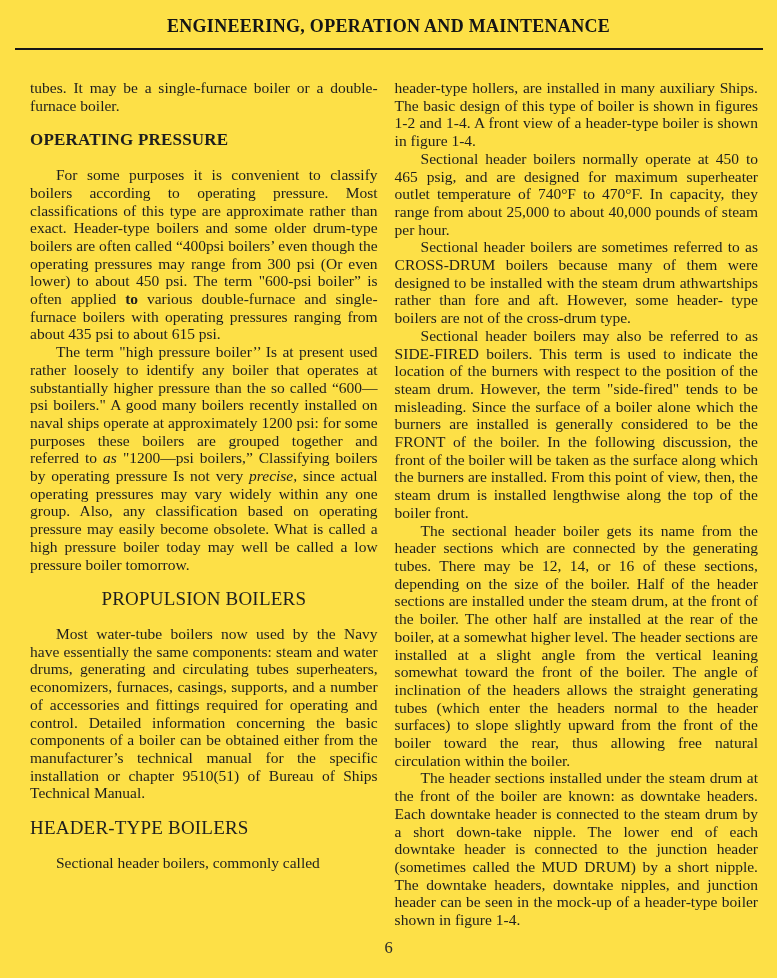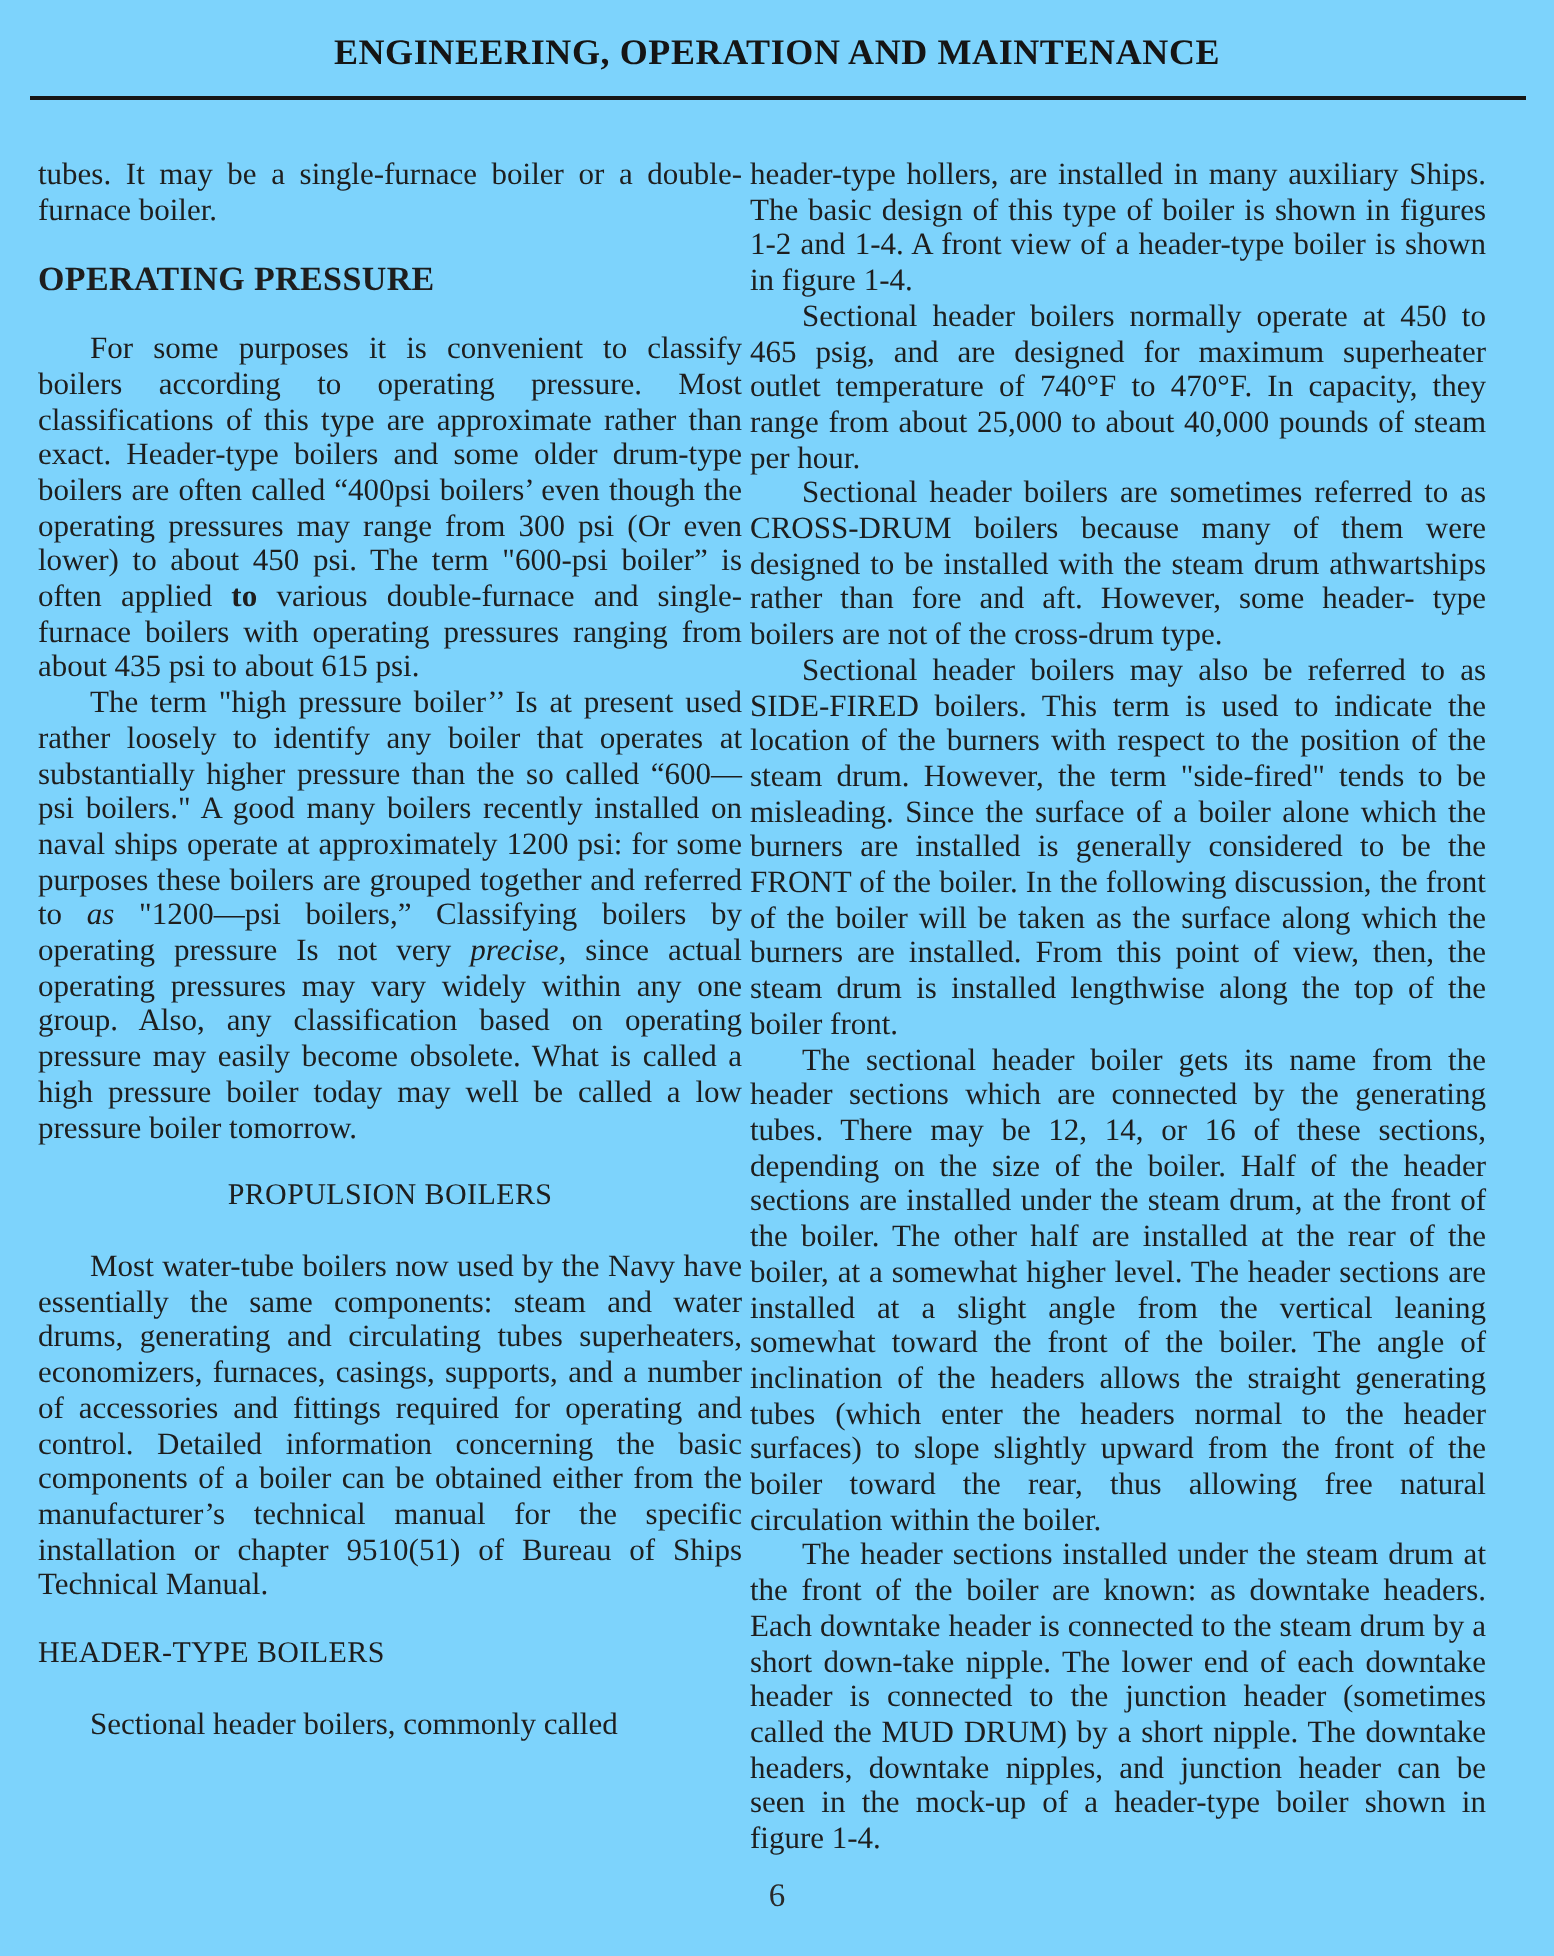--- a/index.html
+++ b/index.html
@@ -5,21 +5,21 @@
   html, body {
     margin: 0;
     padding: 0;
     background: #f4f4f2;
   }
   .page {
     position: relative;
     width: 777px;
     height: 978px;
     margin: 0 auto;
-    background: #7dd3fc;
+    background: #fde047;
     color: #1e1e1e;
     font-family: "Liberation Serif", "DejaVu Serif", serif;
     overflow: hidden;
   }
   .page-header {
     text-align: center;
     padding-top: 16px;
   }
   .page-header .title {
     font-size: 18px;
@@ -27,38 +27,38 @@
     letter-spacing: 0.3px;
     color: #151515;
   }
   .header-rule {
     border: none;
     border-top: 2.5px solid #161616;
     margin: 11px 14px 0 15px;
   }
   .columns {
     display: flex;
-    gap: 4px;
-    padding: 0 19px 0 19px;
+    gap: 17px;
+    padding: 0 19px 0 30px;
     margin-top: 29px;
   }
   .col {
     font-size: 15.5px;
     line-height: 17.7px;
     text-align: justify;
   }
   .col-left  { width: 352px; }
   .col-right { width: 368px; font-family: Liberation Serif, serif; }
   .para {
     margin: 0;
     text-indent: 26px;
   }
   .para.flush { text-indent: 0; }
   .heading {
-    font-size: 15px;
+    font-size: 19px;
     font-weight: normal;
     margin: 17px 0 17px 0;
     text-indent: 0;
     text-align: left;
     letter-spacing: 0.2px;
   }
   .heading.bold-left { font-weight: bold; font-size: 17px; }
   .heading.center    { text-align: center; }
   .page-footer {
     position: absolute;

